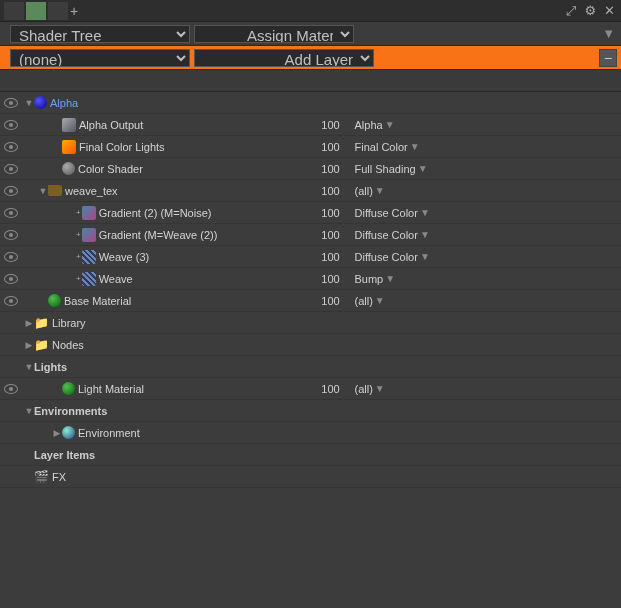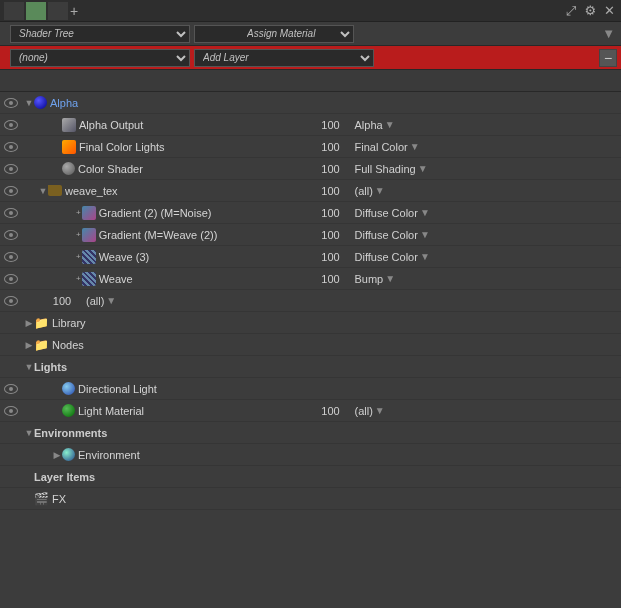--- a/index.html
+++ b/index.html
@@ -75,52 +75,52 @@
     }
     .toolbar-label {
       color: #b0b0b0;
       font-size: 11px;
       margin-right: 2px;
     }
     .toolbar-select {
       background: #2a2a2a;
       color: #c0c0c0;
       border: 1px solid #555;
-      font-size: 10px;
+      font-size: 15px;
       height: 18px;
       padding: 0 4px;
-      font-style: italic;
     }
     .toolbar-select-wide {
       width: 180px;
     }
     .toolbar-select-med {
       width: 160px;
       padding-left: 48px;
     }
     .filter-icon {
       margin-left: auto;
       color: #888;
       font-size: 13px;
     }
     
     .filter-row {
       display: flex;
       align-items: center;
-      background: #b91c1c;
+      background: #f97316;
       height: 24px;
       padding: 0 4px;
       gap: 4px;
       border-bottom: 1px solid #282828;
     }
     .filter-row .toolbar-select {
       width: 180px;
     }
     .add-layer-select {
       width: 160px;
+      text-align: right;
     }
     .minus-btn {
       background: #555;
       border: 1px solid #444;
       color: #ccc;
       width: 18px;
       height: 18px;
       font-size: 14px;
       cursor: pointer;
       display: flex;
@@ -532,20 +532,26 @@
             <span class="row-name-text">Weave</span>
           </div>
           <div class="b-cell"></div>
           <div class="pct-cell">100</div>
           <div class="effect-cell">Bump<span class="effect-dropdown"> ▼</span></div>
         </div>
         <div class="tree-row">
           <div class="vis-cell">
             <div class="eye-icon"></div>
           </div>
+          <div class="name-cell">
+            <span style="min-width: 14px; display: inline-block;"></span>
+            <span class="expand-arrow"></span>
+            <div class="sphere-green"></div>
+            <span class="row-name-text">Base Material</span>
+          </div>
           <div class="b-cell"></div>
           <div class="pct-cell">100</div>
           <div class="effect-cell">(all)<span class="effect-dropdown"> ▼</span></div>
         </div>
         <div class="tree-row">
           <div class="vis-cell"></div>
           <div class="name-cell">
             <span style="min-width: 0px; display: inline-block;"></span>
             <span class="expand-arrow" style="color: rgb(136, 136, 136);">▶</span>
             <div style="font-size: 12px; margin-right: 3px; display: inline-flex;">📁</div>
@@ -566,34 +572,20 @@
           <div class="b-cell"></div>
           <div class="pct-cell"></div>
           <div class="effect-cell"></div>
         </div>
         <div class="tree-row">
           <div class="vis-cell"></div>
           <div class="name-cell">
             <span style="min-width: 0px; display: inline-block;"></span>
             <span class="expand-arrow">▼</span>
             <span class="row-name-text section">Lights</span>
-          </div>
-          <div class="b-cell"></div>
-          <div class="pct-cell"></div>
-          <div class="effect-cell"></div>
-        </div>
-        <div class="tree-row">
-          <div class="vis-cell">
-            <div class="eye-icon"></div>
-          </div>
-          <div class="name-cell">
-            <span style="min-width: 28px; display: inline-block;"></span>
-            <span class="expand-arrow"></span>
-            <div class="icon-dir-light"></div>
-            <span class="row-name-text">Directional Light</span>
           </div>
           <div class="b-cell"></div>
           <div class="pct-cell"></div>
           <div class="effect-cell"></div>
         </div>
         <div class="tree-row">
           <div class="vis-cell">
             <div class="eye-icon"></div>
           </div>
           <div class="name-cell">

